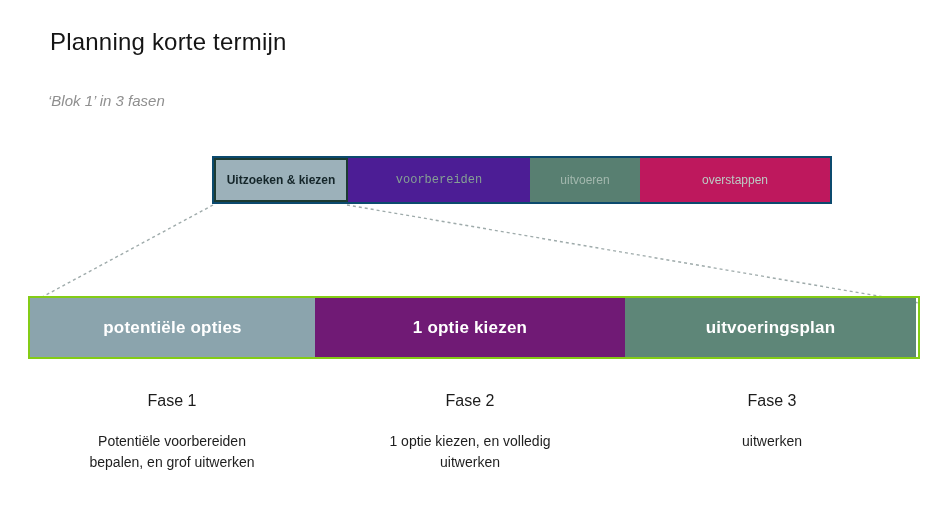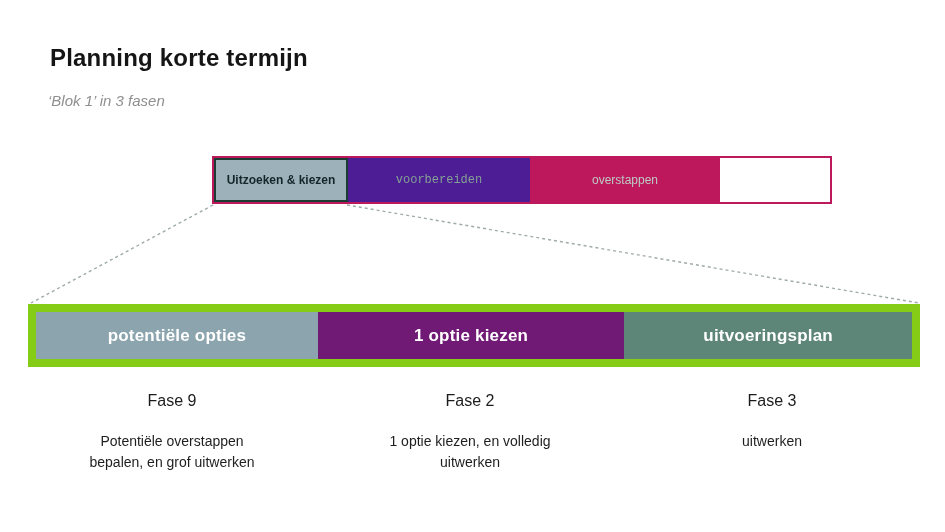--- a/index.html
+++ b/index.html
@@ -4,58 +4,58 @@
 <style>
   html, body { margin: 0; padding: 0; }
   body {
     width: 945px; height: 532px;
     background: #ffffff;
     position: relative;
     overflow: hidden;
     font-family: "Liberation Sans", sans-serif;
   }
   .page-title {
-    position: absolute; left: 50px; top: 44px;
-    font-size: 24px; font-weight: 700; color: #151515;
+    position: absolute; left: 50px; top: 28px;
+    font-size: 24px; font-weight: 400; color: #151515;
     letter-spacing: 0.2px;
   }
   .page-subtitle {
     position: absolute; left: 48px; top: 92px;
     font-size: 15px; font-style: italic; color: #8f8f8f;
   }
   
   .timeline-bar {
     position: absolute; left: 212px; top: 156px;
     width: 620px; height: 48px;
     box-sizing: border-box;
-    border: 2px solid #be185d;
+    border: 2px solid #0c4a6e;
     display: flex;
   }
   .timeline-seg {
     display: flex; align-items: center; justify-content: center;
     font-size: 12px; height: 100%;
     box-sizing: border-box;
     white-space: nowrap;
   }
   .timeline-seg.seg-0 { width: 134px; border: 2px solid #1c3b33; font-weight: 600; }
   .timeline-seg.seg-1 { width: 182px; }
   .timeline-seg.seg-2 { width: 110px; }
   .timeline-seg.seg-3 { width: 190px; }
   
   .connector-svg {
     position: absolute; left: 0; top: 0;
     width: 945px; height: 532px;
     pointer-events: none;
   }
   
   .phase-bar {
-    position: absolute; left: 28px; top: 304px;
+    position: absolute; left: 28px; top: 296px;
     width: 892px; height: 63px;
     box-sizing: border-box;
-    border: 8px solid #84cc16;
+    border: 2px solid #84cc16;
     display: flex;
   }
   .phase-seg {
     display: flex; align-items: center; justify-content: center;
     color: #ffffff; font-size: 17px; font-weight: 600;
     letter-spacing: 0.2px; height: 100%;
     white-space: nowrap;
   }
   .phase-seg.seg-0 { width: 285px; }
   .phase-seg.seg-1 { width: 310px; }
@@ -77,38 +77,39 @@
 </style>
 </head>
 <body>
 
 <div class="page-title">Planning korte termijn</div>
 <div class="page-subtitle">‘Blok 1’ in 3 fasen</div>
 
 <div class="timeline-bar">
   <div class="timeline-seg seg-0" style="background-color: rgb(156, 177, 186); color: rgb(21, 38, 42);">Uitzoeken &amp; kiezen</div>
   <div class="timeline-seg seg-1" style="background-color: #4c1d95; color: rgb(133, 160, 148); font-family: Liberation Mono, monospace;">voorbereiden</div>
+  <div class="timeline-seg seg-2" style="background-color: rgb(88, 127, 113); color: rgb(163, 184, 174);">uitvoeren</div>
   <div class="timeline-seg seg-3" style="background-color: #be185d; color: rgb(188, 203, 196);">overstappen</div>
 </div>
 
 <svg class="connector-svg" viewBox="0 0 945 532" xmlns="http://www.w3.org/2000/svg">
   <line x1="213" y1="205" x2="31" y2="303" stroke="#9fabab" stroke-width="1.4" stroke-dasharray="3 3"></line>
   <line x1="347" y1="205" x2="919" y2="303" stroke="#9fabab" stroke-width="1.4" stroke-dasharray="3 3"></line>
 </svg>
 
 <div class="phase-bar">
   <div class="phase-seg seg-0" style="background-color: rgb(139, 164, 173);">potentiële opties</div>
   <div class="phase-seg seg-1" style="background-color: #701a75;">1 optie kiezen</div>
   <div class="phase-seg seg-2" style="background-color: rgb(94, 134, 120);">uitvoeringsplan</div>
 </div>
 
 <div class="phase-col col-0">
-  <div class="phase-name">Fase 9</div>
+  <div class="phase-name">Fase 1</div>
   <div class="phase-desc">
-    <div>Potentiële overstappen</div>
+    <div>Potentiële voorbereiden</div>
     <div>bepalen, en grof uitwerken</div>
   </div>
 </div>
 
 <div class="phase-col col-1">
   <div class="phase-name">Fase 2</div>
   <div class="phase-desc">
     <div>1 optie kiezen, en volledig</div>
     <div>uitwerken</div>
   </div>

